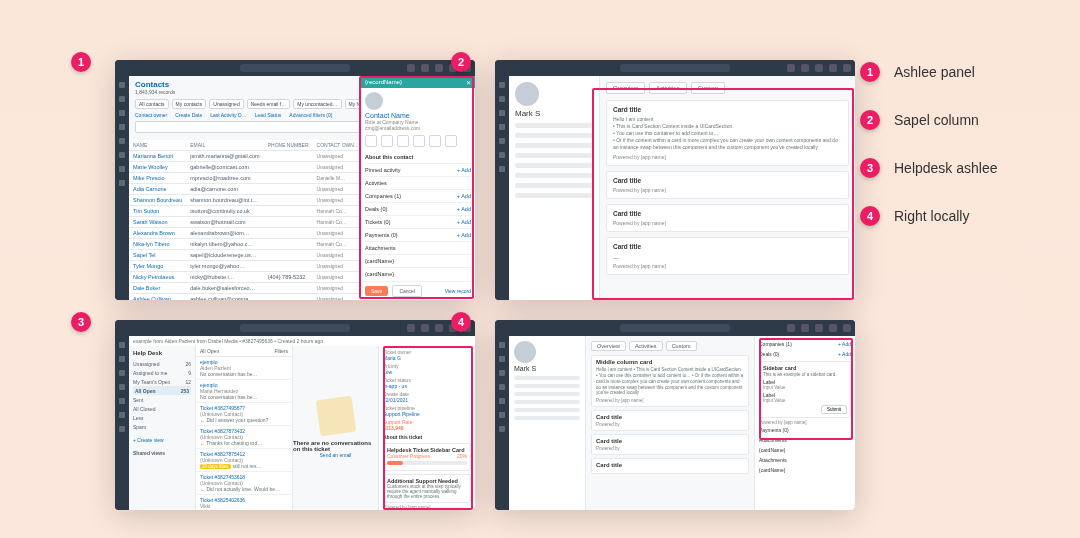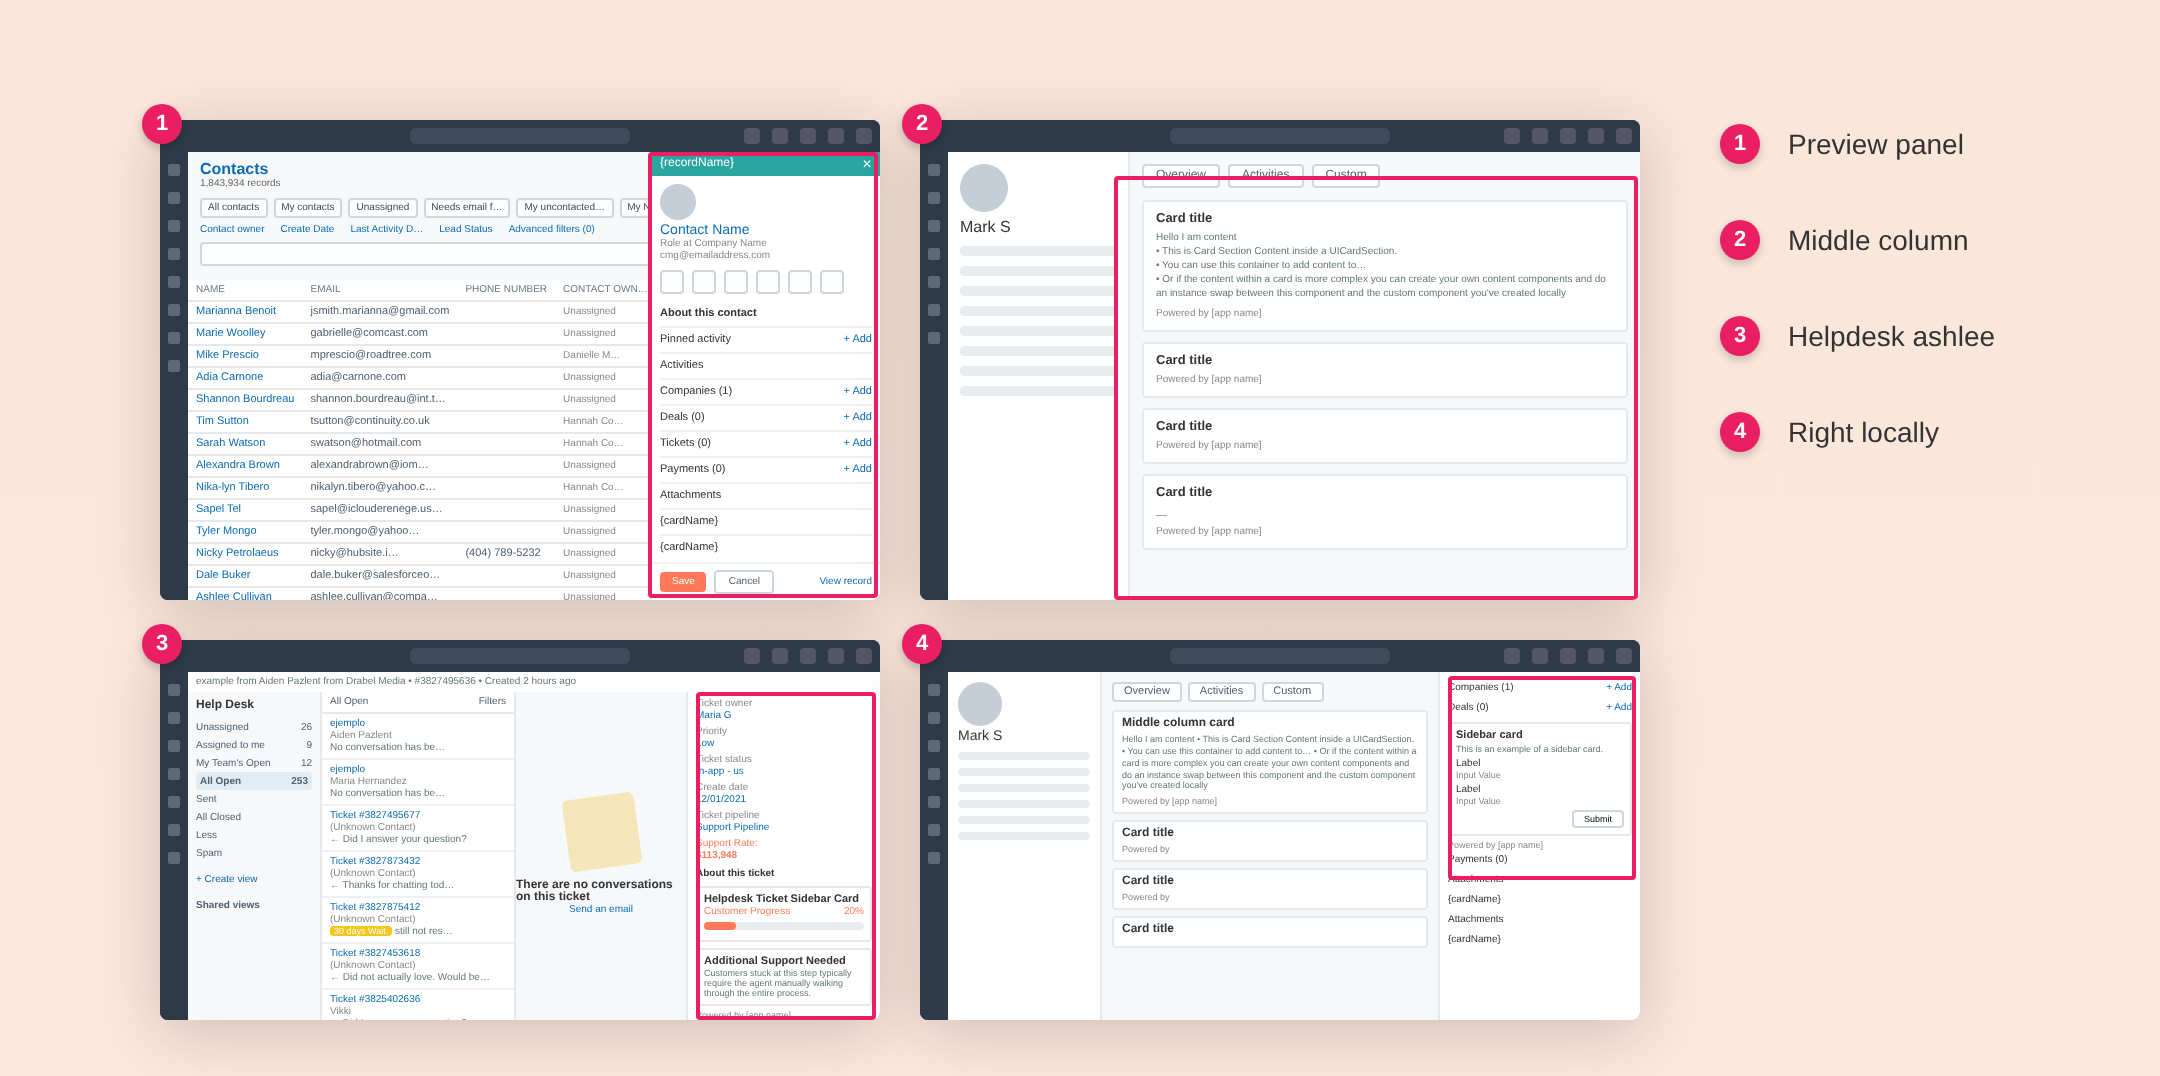--- a/index.html
+++ b/index.html
@@ -31,20 +31,21 @@
   .legend-row .b { position: static; flex: 0 0 20px; }
   .legend-row .t { font-size: 14px; color: #333; }
 
   
   .win {
     position: absolute;
     background: #701a75;
     border-radius: 4px;
     box-shadow: 0 6px 30px rgba(0,0,0,.18);
     overflow: hidden;
+    margin-left: 35px;
   }
   .titlebar {
     height: 16px;
     background: #2e3a47;
     display: flex; align-items: center; justify-content: center;
     position: relative;
   }
   .titlebar .search {
     width: 110px; height: 8px;
     background: #3d4b5c;
@@ -174,25 +175,25 @@
 <div class="canvas">
 
   <div class="badge" style="left:71px;top:52px">1</div>
   <div class="badge" style="left:451px;top:52px">2</div>
   <div class="badge" style="left:71px;top:312px">3</div>
   <div class="badge" style="left:451px;top:312px">4</div>
 
   <div class="legend">
     <div class="legend-row">
         <div class="badge b">1</div>
-        <div class="t">Preview panel</div>
+        <div class="t">Ashlee panel</div>
       </div>
     <div class="legend-row">
         <div class="badge b">2</div>
-        <div class="t">Middle column</div>
+        <div class="t">Sapel column</div>
       </div>
     <div class="legend-row">
         <div class="badge b">3</div>
         <div class="t">Helpdesk ashlee</div>
       </div>
     <div class="legend-row">
         <div class="badge b">4</div>
         <div class="t">Right locally</div>
       </div>
   </div>

